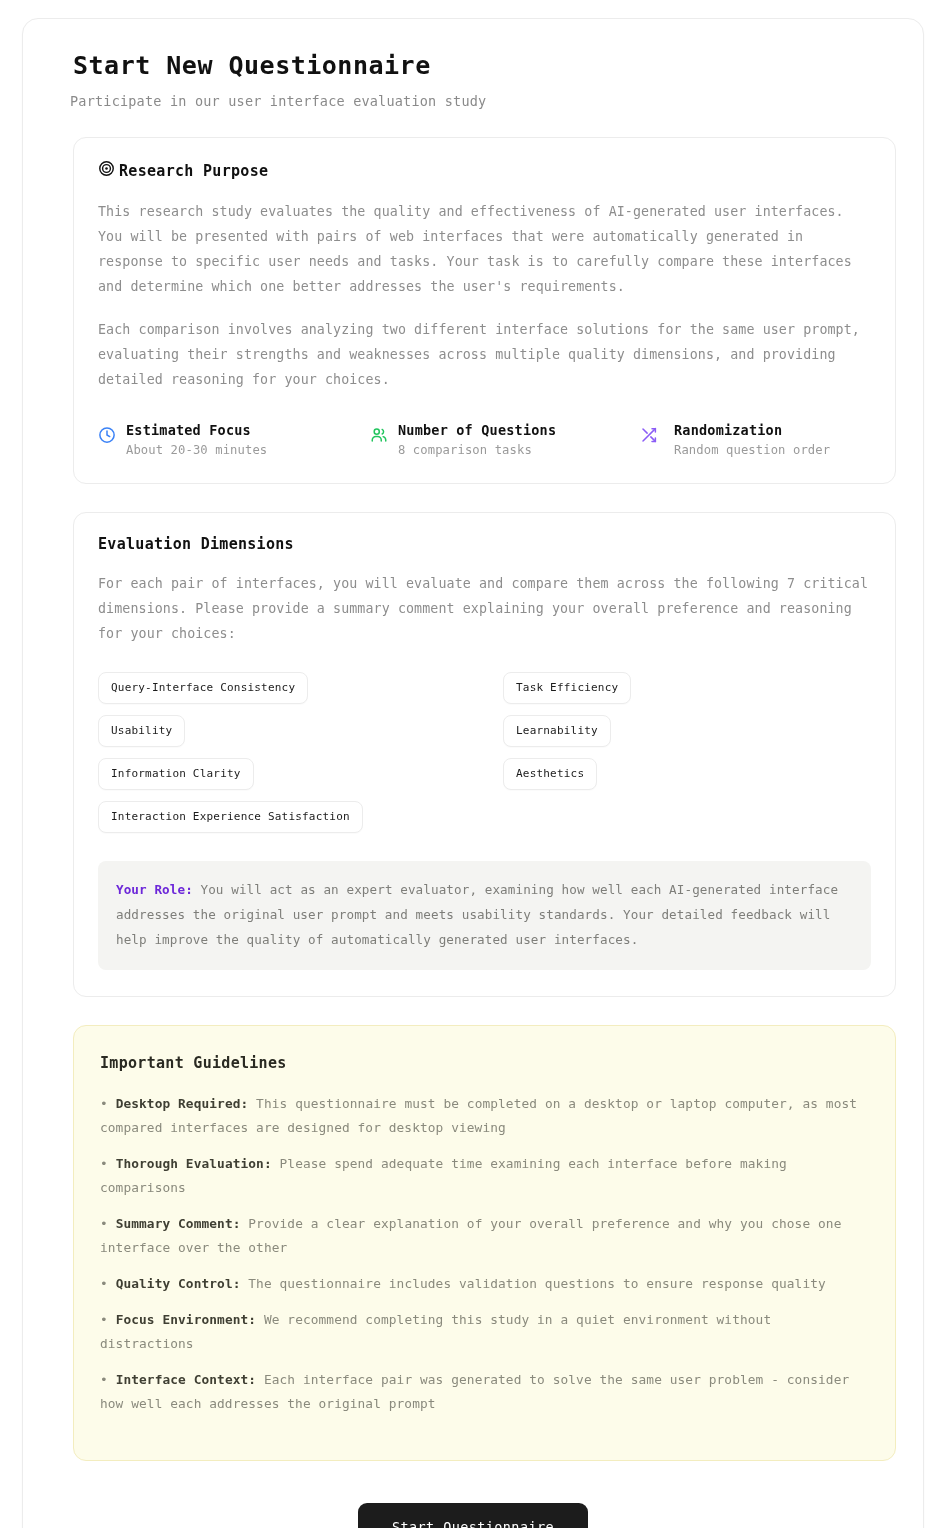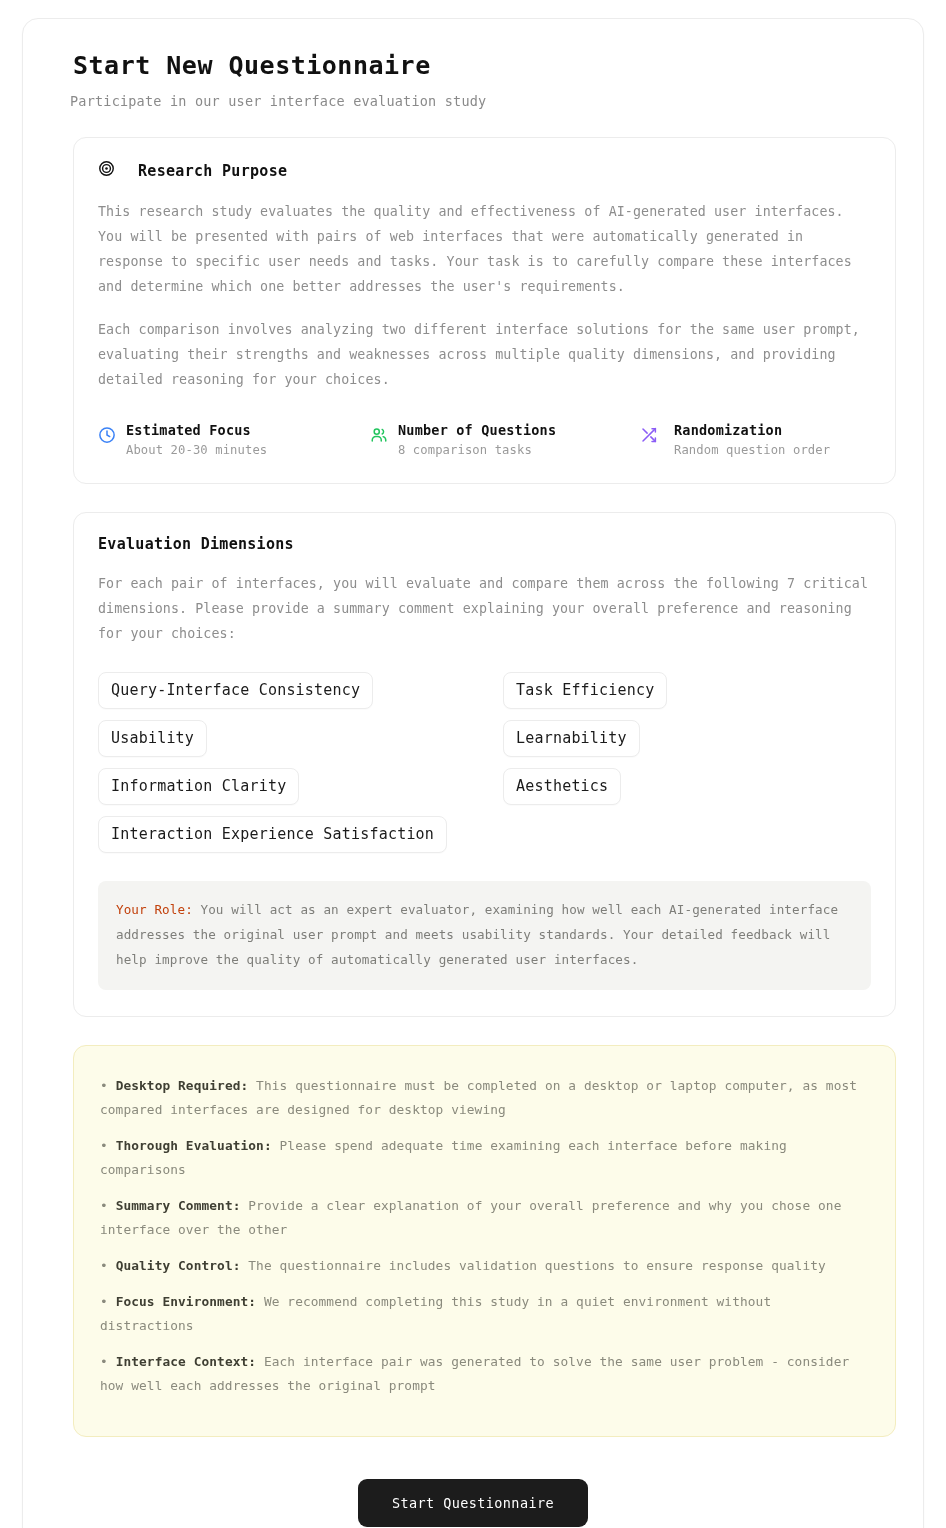--- a/index.html
+++ b/index.html
@@ -47,21 +47,21 @@
     border-radius: 13px;
     background: #ffffff;
     margin: 28px 0 0 24px;
     margin-right: 1px;
     padding: 22px 24px 26px 24px;
   }
 
   .card-head {
     display: flex;
     align-items: center;
-    gap: 23px;
+    gap: 4px;
     margin-bottom: 6px;
   }
   .card-title {
     font-size: 15px;
     font-weight: 700;
     color: #111111;
     letter-spacing: 0.3px;
   }
   .card-title-plain {
     font-size: 15px;
@@ -116,38 +116,38 @@
     grid-template-columns: 405px 1fr;
     row-gap: 11px;
     margin-top: 26px;
   }
   .tag {
     display: inline-block;
     border: 1px solid #ececec;
     border-radius: 8px;
     background: #ffffff;
     padding: 8px 12px 9px 12px;
-    font-size: 15px;
+    font-size: 11px;
     color: #1b1b1b;
     letter-spacing: 0.2px;
     justify-self: start;
     box-shadow: 0 1px 1px rgba(0,0,0,0.02);
   }
 
   .role-box {
     margin-top: 28px;
     background: #f4f4f2;
     border-radius: 8px;
     padding: 16px 18px 18px 18px;
     font-size: 12.6px;
     line-height: 25px;
     color: #7e7e7a;
     letter-spacing: 0.1px;
   }
-  .role-box b { color: #c2410c; font-weight: 400; }
+  .role-box b { color: #6d28d9; font-weight: 700; }
 
   .guidelines {
     margin: 28px 0 0 24px;
     margin-right: 1px;
     background: #fdfcea;
     border: 1px solid #f3edbf;
     border-radius: 13px;
     padding: 28px 26px 30px 26px;
   }
   .guidelines-title {
@@ -157,21 +157,21 @@
     letter-spacing: 0.3px;
     margin-bottom: 20px;
   }
   .guide-item {
     font-size: 12.8px;
     line-height: 24px;
     color: #8a8a7d;
     letter-spacing: 0.1px;
     margin-bottom: 12px;
   }
-  .guide-item:last-child { margin-bottom: 8px; }
+  .guide-item:last-child { margin-bottom: 14px; }
   .guide-item b { color: #3f3f33; font-weight: 700; }
 
   .btn-row {
     display: flex;
     justify-content: center;
     margin-top: 42px;
   }
   .start-btn {
     background: #1c1c1c;
     color: #ffffff;
@@ -270,20 +270,21 @@
         <span class="tag">Aesthetics</span>
         <span class="tag">Interaction Experience Satisfaction</span>
       </div>
 
       <div class="role-box">
         <b>Your Role:</b><span> You will act as an expert evaluator, examining how well each AI-generated interface addresses the original user prompt and meets usability standards. Your detailed feedback will help improve the quality of automatically generated user interfaces.</span>
       </div>
     </div>
 
     <div class="guidelines">
+      <div class="guidelines-title">Important Guidelines</div>
 
       <div class="guide-item">
         <span>•</span>
         <b>Desktop Required:</b><span> This questionnaire must be completed on a desktop or laptop computer, as most compared interfaces are designed for desktop viewing</span>
       </div>
       <div class="guide-item">
         <span>•</span>
         <b>Thorough Evaluation:</b><span> Please spend adequate time examining each interface before making comparisons</span>
       </div>
       <div class="guide-item">

